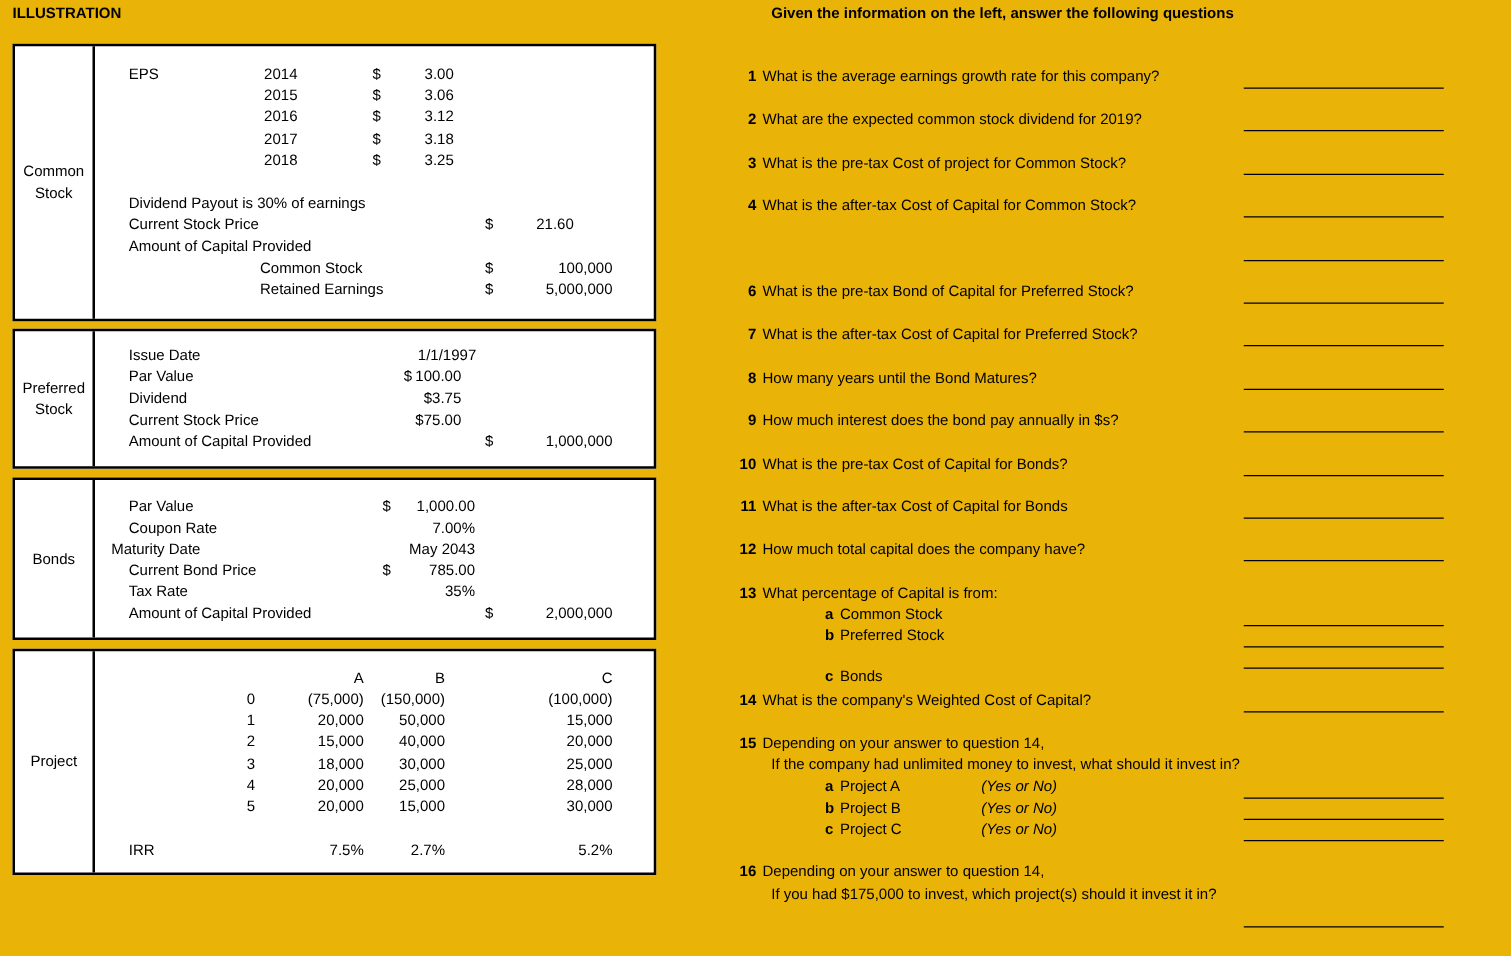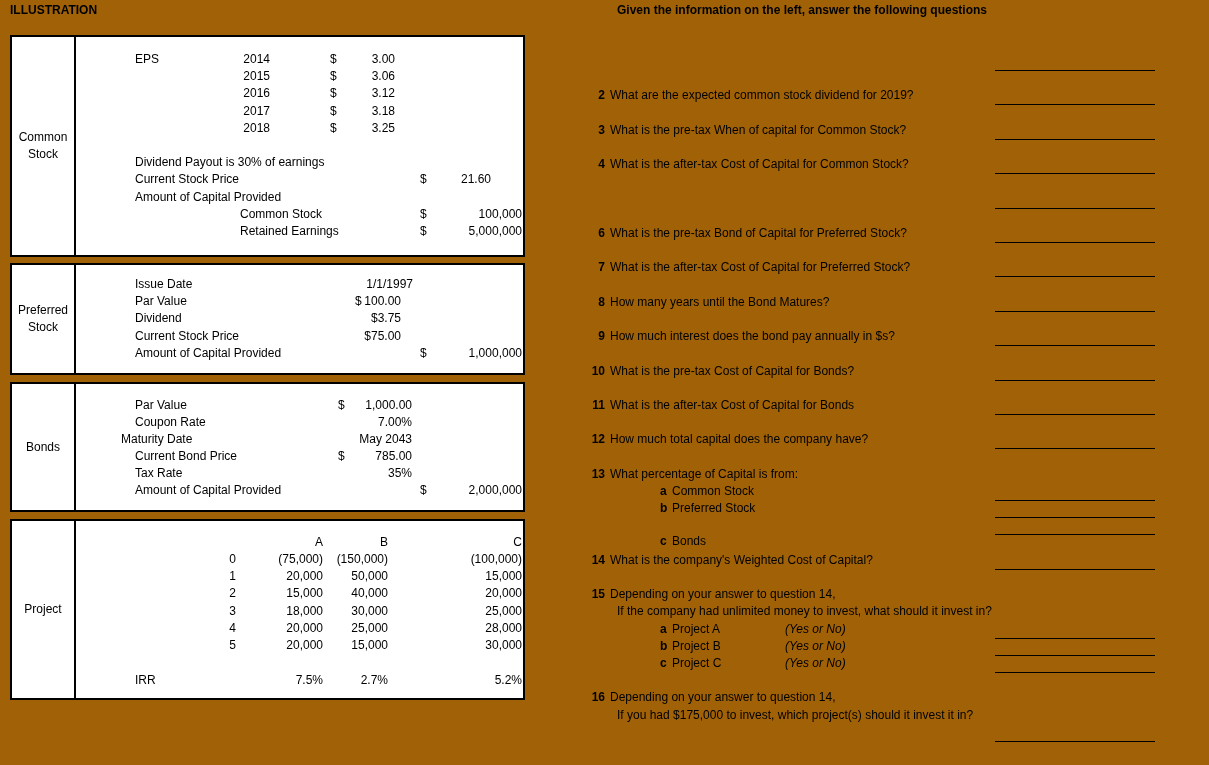--- a/index.html
+++ b/index.html
@@ -1,23 +1,23 @@
 <!DOCTYPE html>
 <html><head>
 <meta charset="utf-8">
 <style>
   html,body{margin:0;padding:0;background:#fff;}
   .sheet{
-    position:relative;width:1209px;height:765px;background:#a16207;overflow:hidden;
+    position:relative;width:1209px;height:765px;background:#eab308;overflow:hidden;
     font-family:"Liberation Sans","DejaVu Sans",sans-serif;font-size:12px;color:#000;
   }
   .title{position:absolute;font-weight:bold;white-space:nowrap;}
   .box{position:absolute;left:10px;width:515px;border:2.5px solid #000;box-sizing:border-box;display:flex;background:#fff;}
   .box-label{width:62px;border-right:2.5px solid #000;display:flex;align-items:center;justify-content:center;text-align:center;line-height:17px;flex:none;}
-  .box-content{position:relative;flex:1;margin-left:32px;}
+  .box-content{position:relative;flex:1;}
   .row{position:absolute;left:0;right:0;height:17px;line-height:17px;}
   .t{position:absolute;white-space:nowrap;}
   .num{text-align:right;}
   .qrow{position:absolute;left:580px;height:17px;line-height:17px;white-space:nowrap;}
   .qnum{display:inline-block;width:25px;text-align:right;font-weight:bold;}
   .qtext{margin-left:5px;}
   .qcont{position:absolute;left:617px;height:17px;line-height:17px;white-space:nowrap;}
   .sub{position:absolute;left:660px;height:17px;line-height:17px;white-space:nowrap;}
   .sletter{display:inline-block;width:8px;font-weight:bold;}
   .slabel{margin-left:4px;}
@@ -192,22 +192,23 @@
       </div>
       <div class="row" style="top:151px">
         <span class="t" style="left:27px">IRR</span>
         <span class="t num" style="left:130px;width:85px">7.5%</span>
         <span class="t num" style="left:218px;width:62px">2.7%</span>
         <span class="t num" style="left:330px;width:84px">5.2%</span>
       </div>
     </div>
   </div>
 
+  <div class="qrow" style="top:53px"><span class="qnum">1</span><span class="qtext">What is the average earnings growth rate for this company?</span></div>
   <div class="qrow" style="top:87px"><span class="qnum">2</span><span class="qtext">What are the expected common stock dividend for 2019?</span></div>
-  <div class="qrow" style="top:122px"><span class="qnum">3</span><span class="qtext">What is the pre-tax When of capital for Common Stock?</span></div>
+  <div class="qrow" style="top:122px"><span class="qnum">3</span><span class="qtext">What is the pre-tax Cost of project for Common Stock?</span></div>
   <div class="qrow" style="top:156px"><span class="qnum">4</span><span class="qtext">What is the after-tax Cost of Capital for Common Stock?</span></div>
   <div class="qrow" style="top:225px"><span class="qnum">6</span><span class="qtext">What is the pre-tax Bond of Capital for Preferred Stock?</span></div>
   <div class="qrow" style="top:259px"><span class="qnum">7</span><span class="qtext">What is the after-tax Cost of Capital for Preferred Stock?</span></div>
   <div class="qrow" style="top:294px"><span class="qnum">8</span><span class="qtext">How many years until the Bond Matures?</span></div>
   <div class="qrow" style="top:328px"><span class="qnum">9</span><span class="qtext">How much interest does the bond pay annually in $s?</span></div>
   <div class="qrow" style="top:363px"><span class="qnum">10</span><span class="qtext">What is the pre-tax Cost of Capital for Bonds?</span></div>
   <div class="qrow" style="top:397px"><span class="qnum">11</span><span class="qtext">What is the after-tax Cost of Capital for Bonds</span></div>
   <div class="qrow" style="top:431px"><span class="qnum">12</span><span class="qtext">How much total capital does the company have?</span></div>
   <div class="qrow" style="top:466px"><span class="qnum">13</span><span class="qtext">What percentage of Capital is from:</span></div>
   <div class="sub" style="top:483px"><span class="sletter">a</span><span class="slabel">Common Stock</span></div>

